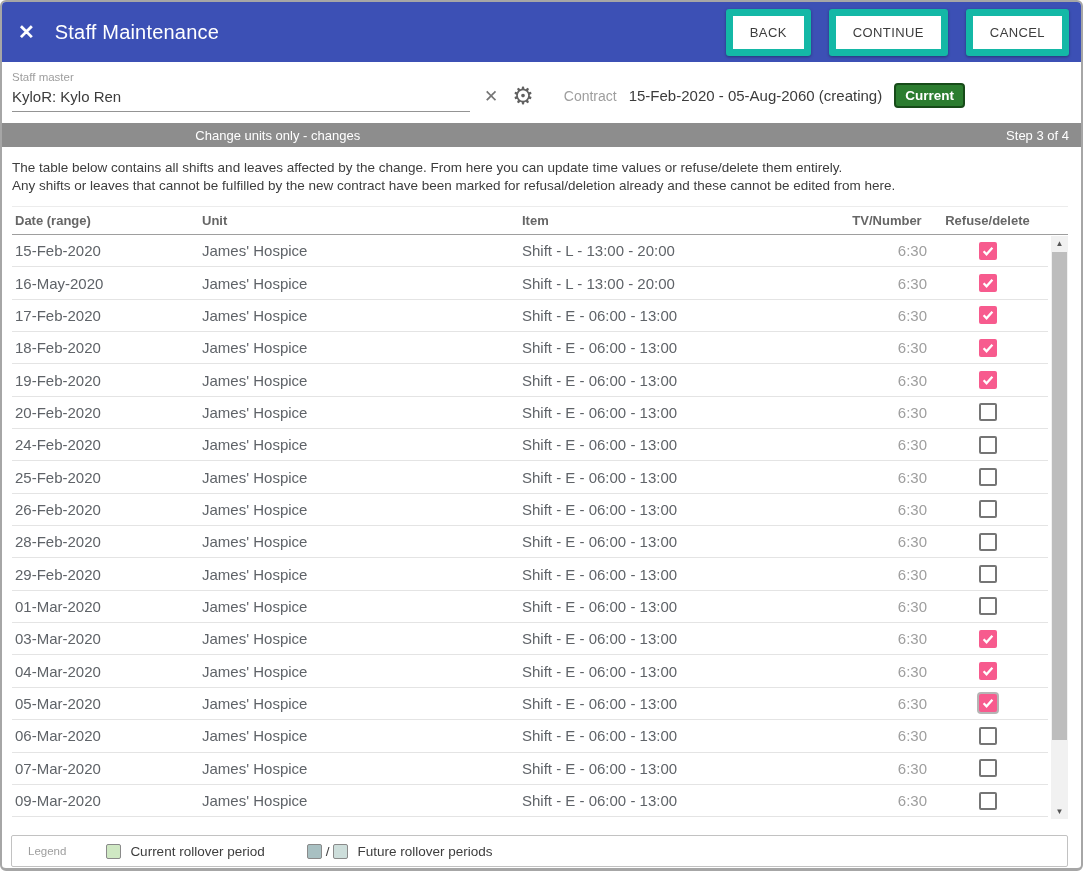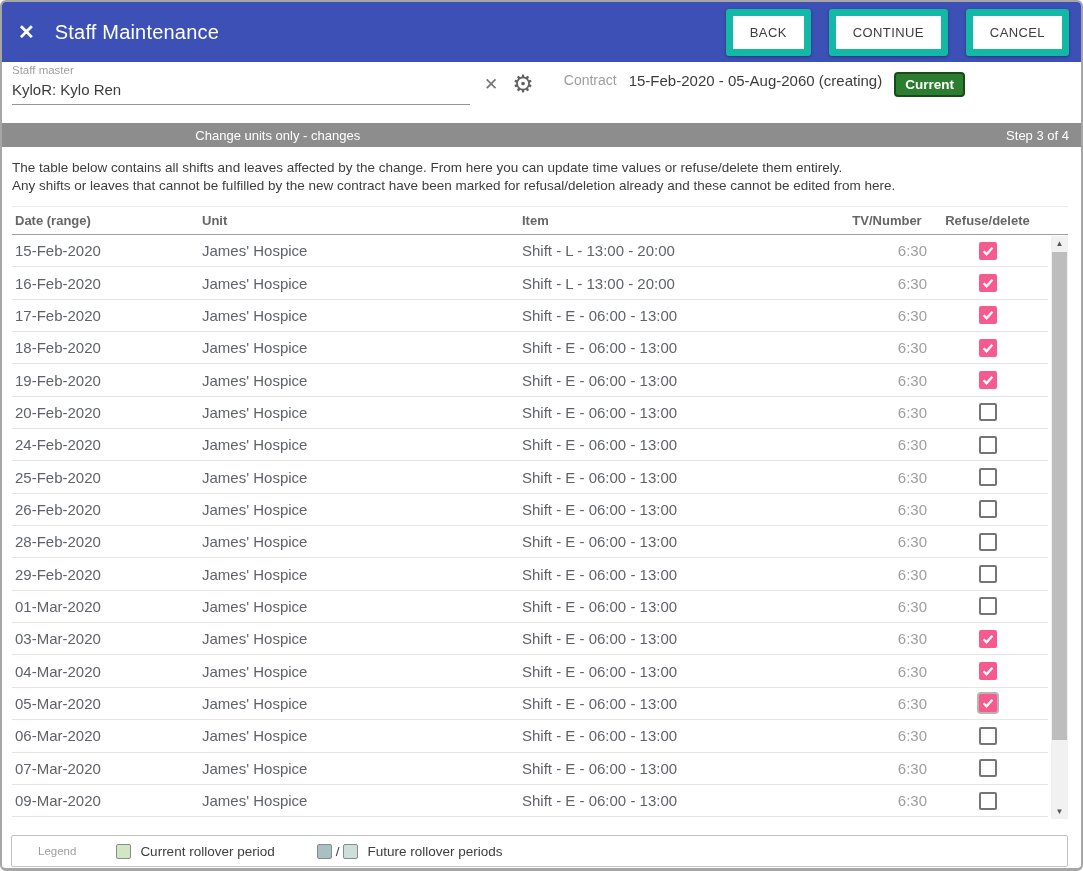--- a/index.html
+++ b/index.html
@@ -22,21 +22,21 @@
   .titlebar h1 { font-size:20px; font-weight:500; letter-spacing:.2px; flex:1; }
   .tb-buttons { display:flex; gap:18px; }
   .tb-buttons button {
     font-family:"Liberation Sans", sans-serif;
     background:#fff; color:#3d3d3d; border:7px solid #14b8a6; border-radius:3px;
     font-size:13px; letter-spacing:.4px; padding:9px 17px; min-width:76px;
     box-shadow:0 1px 3px rgba(0,0,0,.35); cursor:pointer;
   }
 
   
-  .subheader { height:57px; display:flex; align-items:flex-start; padding:2px 12px 0 10px; }
+  .subheader { height:57px; display:flex; align-items:center; padding:2px 12px 0 10px; }
   .staff-field { width:458px; position:relative; }
   .staff-field label { display:block; font-size:11.5px; color:#9e9e9e; margin-bottom:3px; }
   .staff-field input {
     font-family:"Liberation Sans", sans-serif;
     width:100%; border:none; outline:none; border-bottom:1px solid #949494;
     font-size:15px; color:#3c3c3c; padding:2px 0 6px 0; background:transparent;
   }
   .clear-x { color:#757575; font-size:17px; margin:10px 0 0 14px; cursor:pointer; }
   .gear { color:#616161; font-size:24px; margin:8px 0 0 14px; cursor:pointer; line-height:1; }
   .contract-label { color:#9e9e9e; font-size:14px; margin:8px 0 0 30px; }
@@ -94,21 +94,21 @@
   }
   .sb-arrow { height:15px; display:flex; align-items:center; justify-content:center;
     font-size:8px; color:#555; cursor:pointer; }
   .sb-thumb { position:absolute; top:16px; left:1px; width:15px; height:488px;
     background:#bdbdbd; cursor:pointer; }
   .sb-arrow.down { position:absolute; bottom:0; left:0; width:100%; }
 
   
   .legend {
     margin:17px 13px 0 9px; border:1px solid #c2c2c2; border-radius:2px;
-    height:32px; display:flex; align-items:center; padding:0 26px;
+    height:32px; display:flex; align-items:center; padding:0 16px;
     font-size:13.5px; color:#3d3d3d;
   }
   .legend .lg-label { color:#9e9e9e; font-size:11.5px; margin-right:40px; }
   .lg-item { display:flex; align-items:center; margin-right:42px; }
   .swatch { width:15px; height:15px; border:1px solid #8a8a8a; border-radius:2px; display:inline-block; }
   .lg-sep { margin:0 4px; color:#3d3d3d; }
   .lg-item .lg-text { margin-left:9px;text-align:center; }
 </style>
 </head>
 <body>
@@ -164,21 +164,21 @@
     <span class="c-refuse">
       <span class="cb checked">
         <svg width="14" height="14" viewBox="0 0 24 24">
           <path d="M4.5 12.5l5 5 10-11" stroke="#ffffff" stroke-width="4" fill="none"></path>
         </svg>
       </span>
     </span>
   </div>
 
   <div class="trow">
-    <span class="c-date">16-Feb-2020</span>
+    <span class="c-date">16-May-2020</span>
     <span class="c-unit">James' Hospice</span>
     <span class="c-item">Shift - L - 13:00 - 20:00</span>
     <span class="c-tv">6:30</span>
     <span class="c-refuse">
       <span class="cb checked">
         <svg width="14" height="14" viewBox="0 0 24 24">
           <path d="M4.5 12.5l5 5 10-11" stroke="#ffffff" stroke-width="4" fill="none"></path>
         </svg>
       </span>
     </span>

